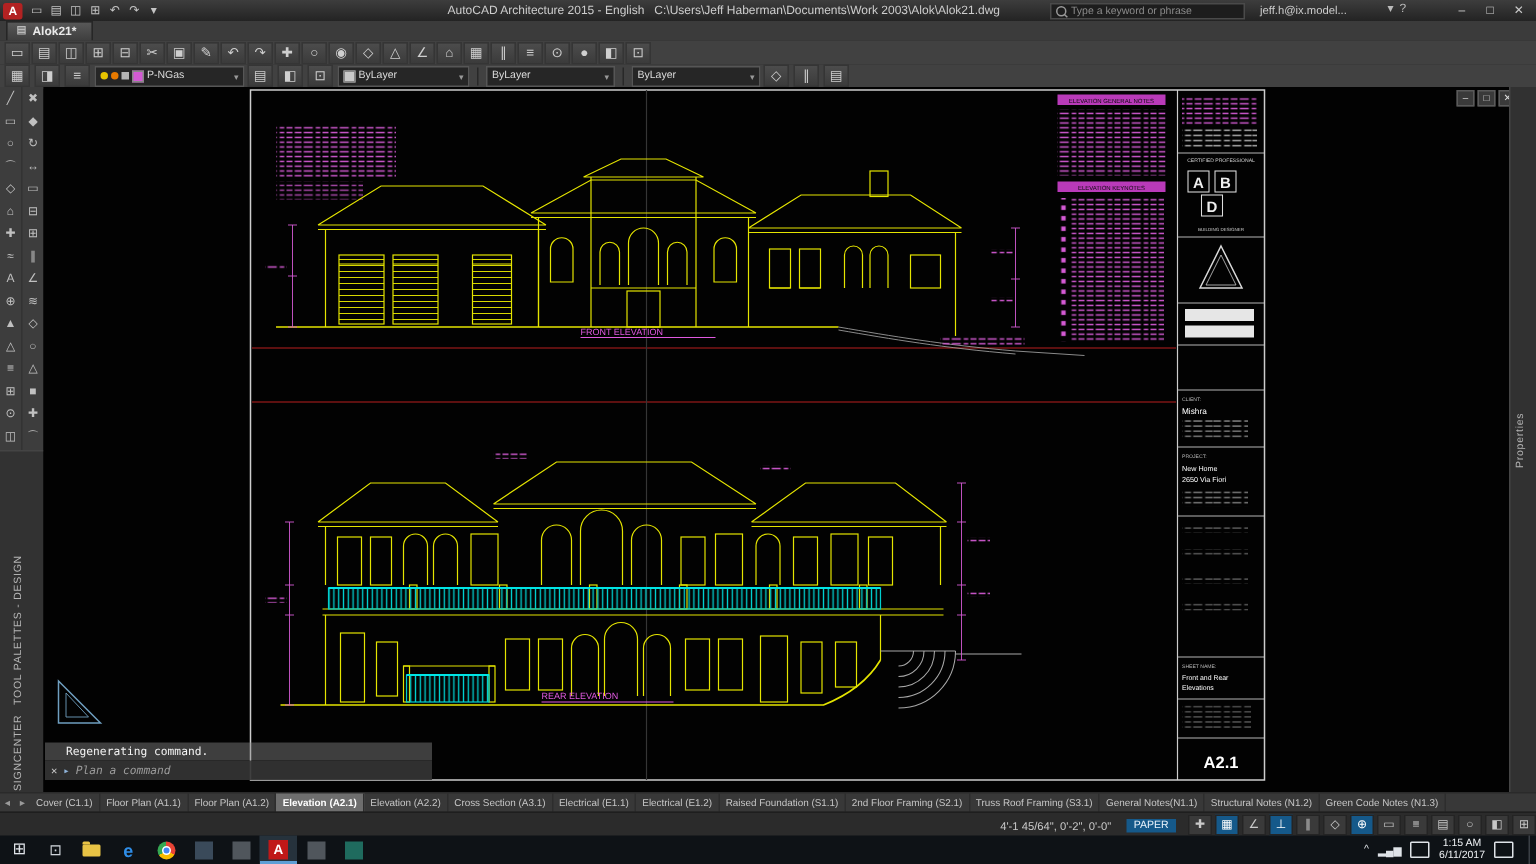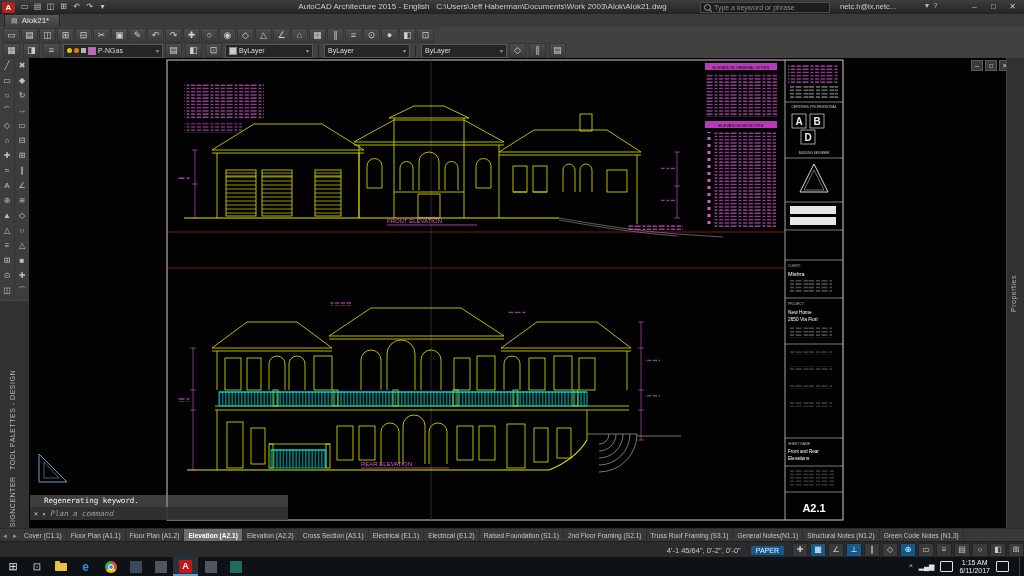--- a/index.html
+++ b/index.html
@@ -21,21 +21,21 @@
   .mag{width:5px;height:5px;border:1px solid #9a9a9a;border-radius:50%;position:relative;flex:none;}
   .mag::after{content:"";position:absolute;width:3px;height:1px;background:#9a9a9a;transform:rotate(45deg);left:4px;top:5px;}
   #tb-signin{position:absolute;left:840px;top:2px;font-size:7.5px;color:#cdcdcd;}
   #tb-help{position:absolute;left:925px;top:1px;display:flex;gap:4px;font-size:8px;color:#bbb;}
   #winbtns{position:absolute;right:2px;top:0;display:flex;}
   .wb{width:19px;height:13px;line-height:13px;text-align:center;font-size:8px;color:#ccc;}
 
   
   #docbar{left:0;top:14px;width:1024px;height:13px;background:#3b3b3b;border-bottom:1px solid #282828;display:flex;align-items:flex-end;}
   #doctab{margin-left:4px;height:12px;line-height:12px;padding:0 10px 0 6px;font-size:8px;color:#e9e9e9;
-          background:linear-gradient(#585858,#3e3e3e);border:1px solid #262626;border-bottom:none;display:flex;gap:4px;align-items:center;}
+          background:linear-gradient(#585858,#3e3e3e);border:1px solid #262626;border-bottom:none;display:flex;gap:4px;align-items:center;font-weight:bold;}
   .doctab-ic{font-size:7px;color:#b9b9b9;}
 
   
   #tbar1{left:0;top:27px;width:1024px;height:16px;background:#414141;border-bottom:1px solid #2e2e2e;
          display:flex;align-items:center;padding-left:3px;}
   #tbar2{left:0;top:43px;width:1024px;height:15px;background:#414141;border-bottom:1px solid #242424;
          display:flex;align-items:center;padding-left:3px;gap:2px;}
   .ti{width:15px;height:13px;line-height:13px;text-align:center;font-size:9px;color:#cfcfcf;
       background:linear-gradient(#4c4c4c,#3b3b3b);border:1px solid #353535;margin-right:1px;flex:none;}
   .sep{width:1px;height:12px;background:#282828;margin:0 3px;flex:none;}
@@ -121,21 +121,21 @@
       <span class="qi">⊞</span>
       <span class="qi">↶</span>
       <span class="qi">↷</span>
       <span class="qi">▾</span>
   </div>
   <div id="title-text"><span>AutoCAD Architecture 2015 - English</span>&nbsp;&nbsp;&nbsp;<span>C:\Users\Jeff Haberman\Documents\Work 2003\Alok\Alok21.dwg</span></div>
   <div id="tb-search">
     <span class="mag"></span>
     <span>Type a keyword or phrase</span>
   </div>
-  <div id="tb-signin">netc.h@ix.netc...</div>
+  <div id="tb-signin">jeff.h@ix.model...</div>
   <div id="tb-help">
     <span>▾</span>
     <span>?</span>
   </div>
   <div id="winbtns">
     <span class="wb">–</span>
     <span class="wb">□</span>
     <span class="wb">✕</span>
   </div>
 </div>
@@ -443,21 +443,21 @@
 <div id="vwbtns">
   <span class="vwb">–</span>
   <span class="vwb">□</span>
   <span class="vwb">✕</span>
 </div>
 
 <div class="abs" id="rstrip"></div>
 <div class="vlabel" style="left:1010px;top:252px;height:60px;">Properties</div>
 
 <div class="abs" id="cmdwin">
-  <div class="cmd-hist">Regenerating keyword.</div>
+  <div class="cmd-hist">Regenerating command.</div>
   <div class="cmd-input">
     <span class="cmd-x">✕</span>
     <span class="cmd-pr">▸</span>
     <span>Plan a command</span>
   </div>
 </div>
 
 <div class="abs" id="ltabs">
   <span class="lnav">◂</span>
   <span class="lnav">▸</span>

